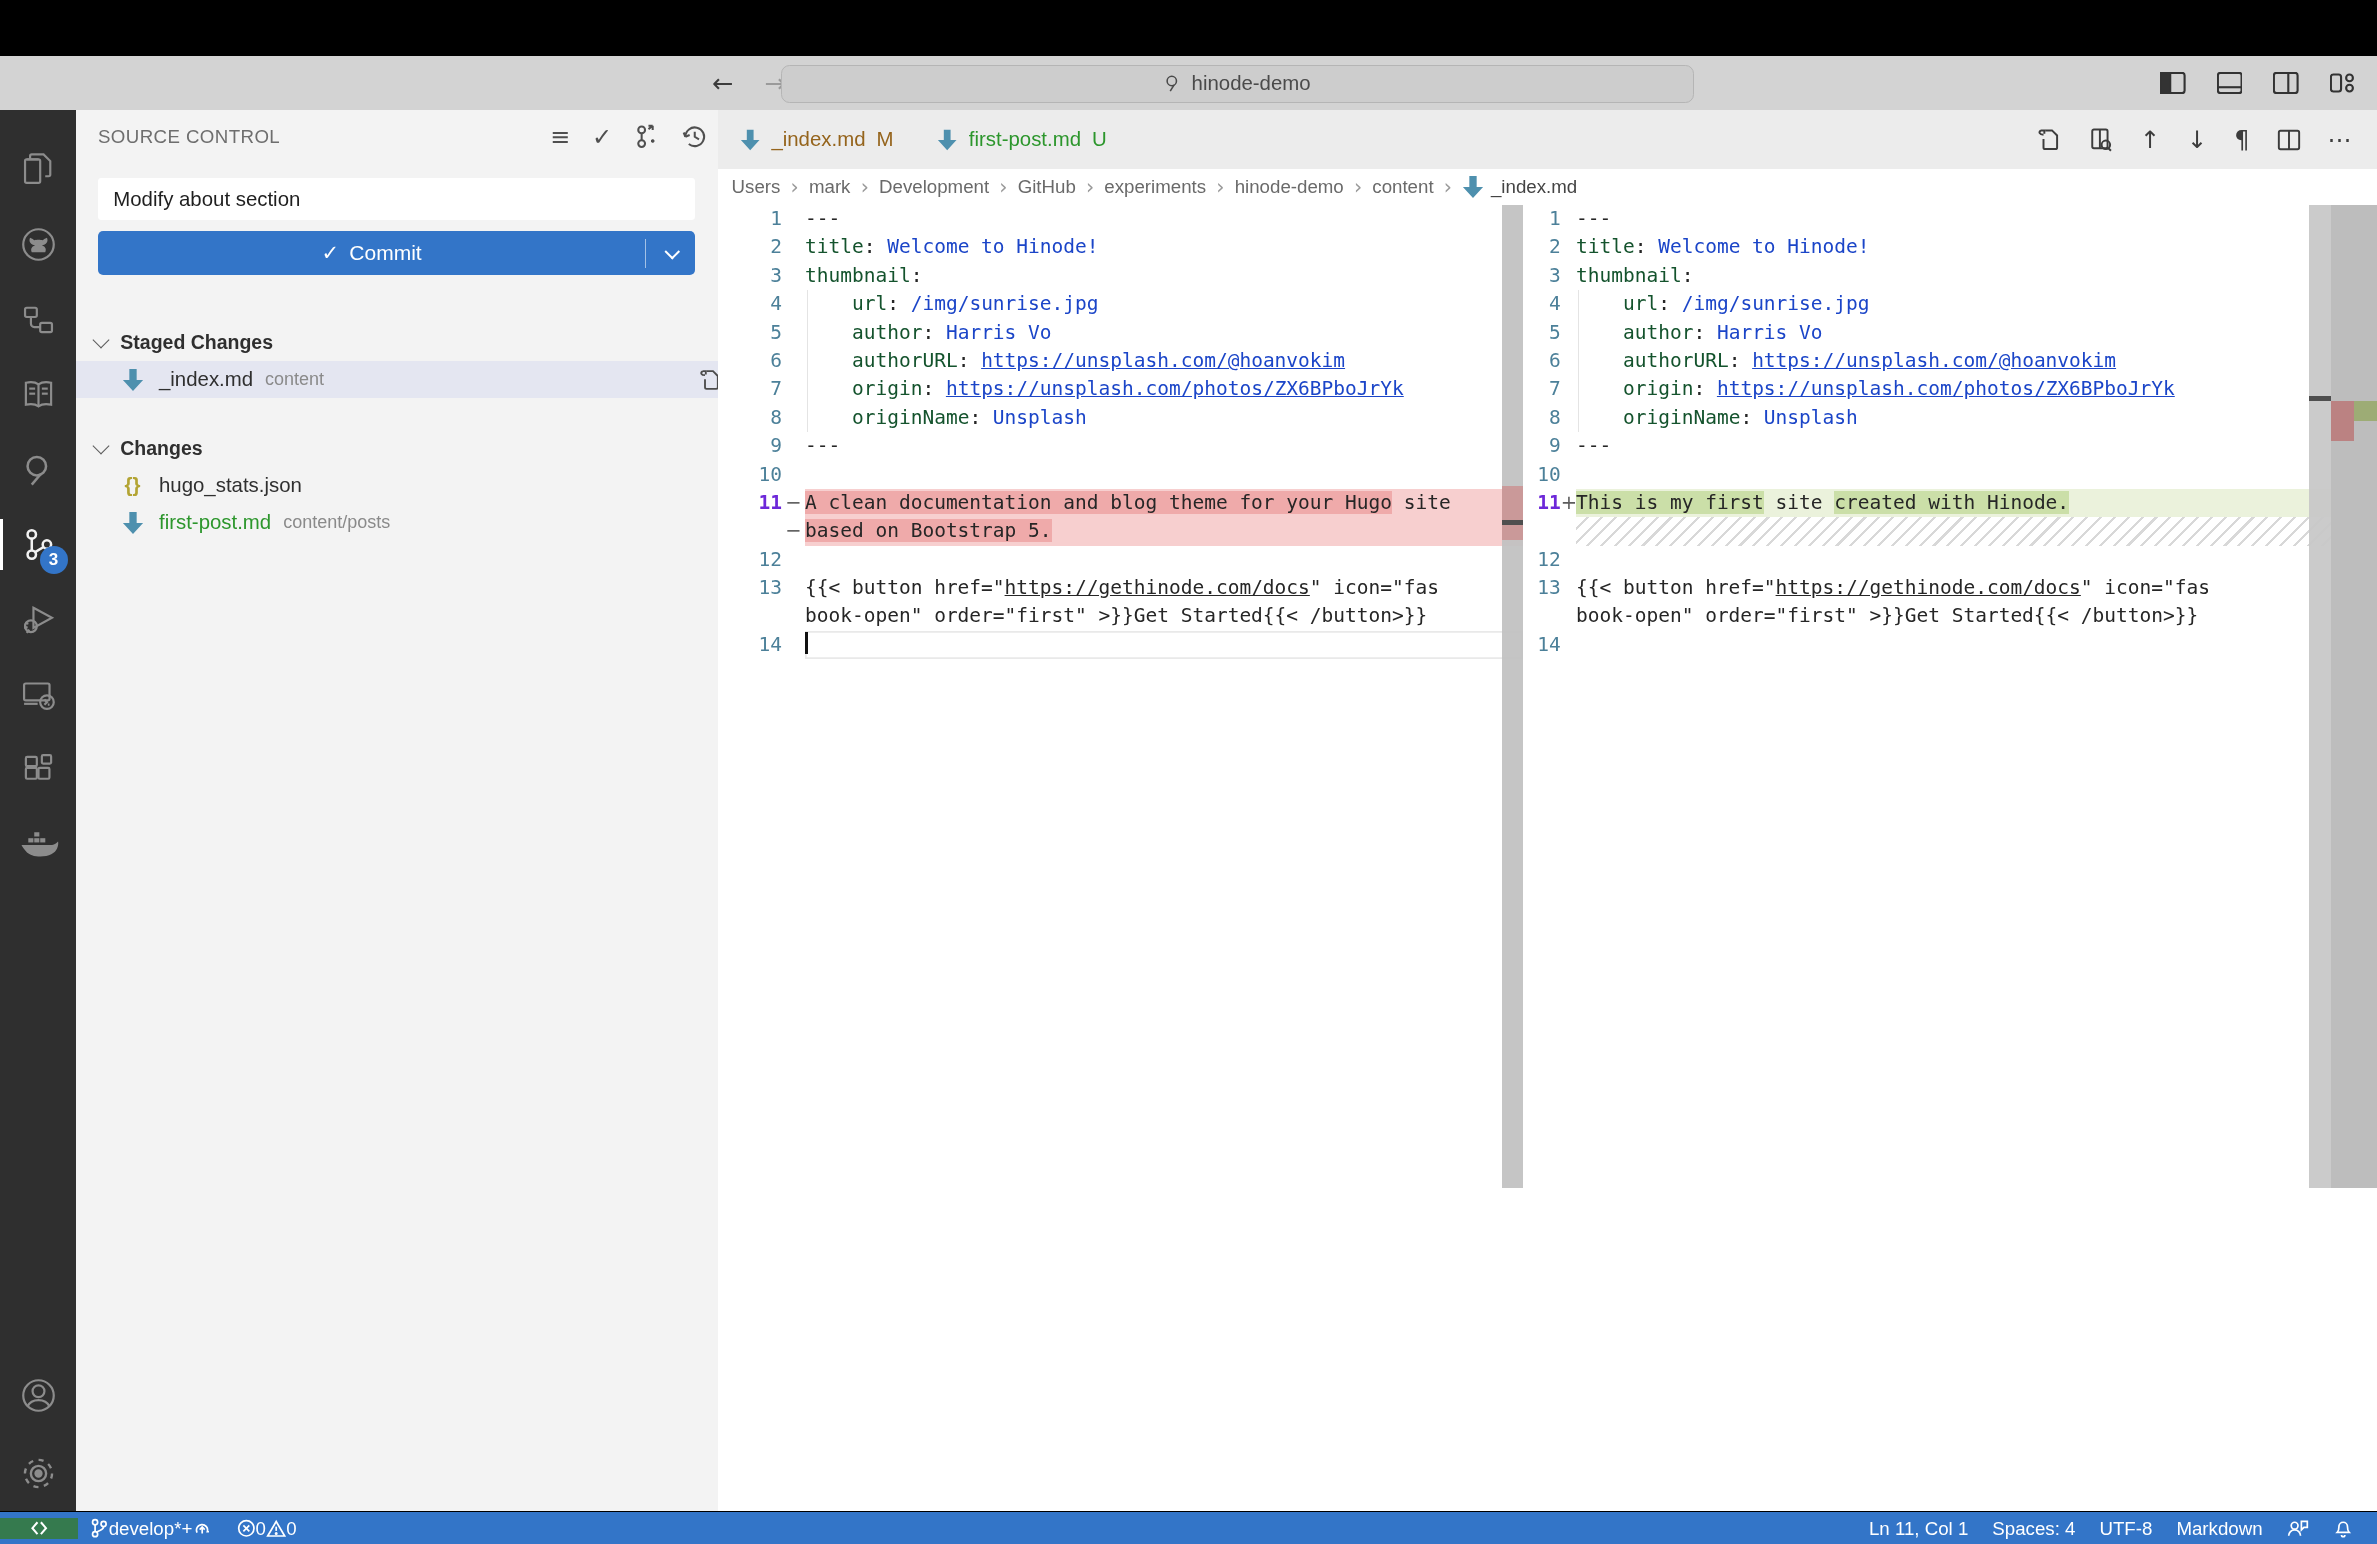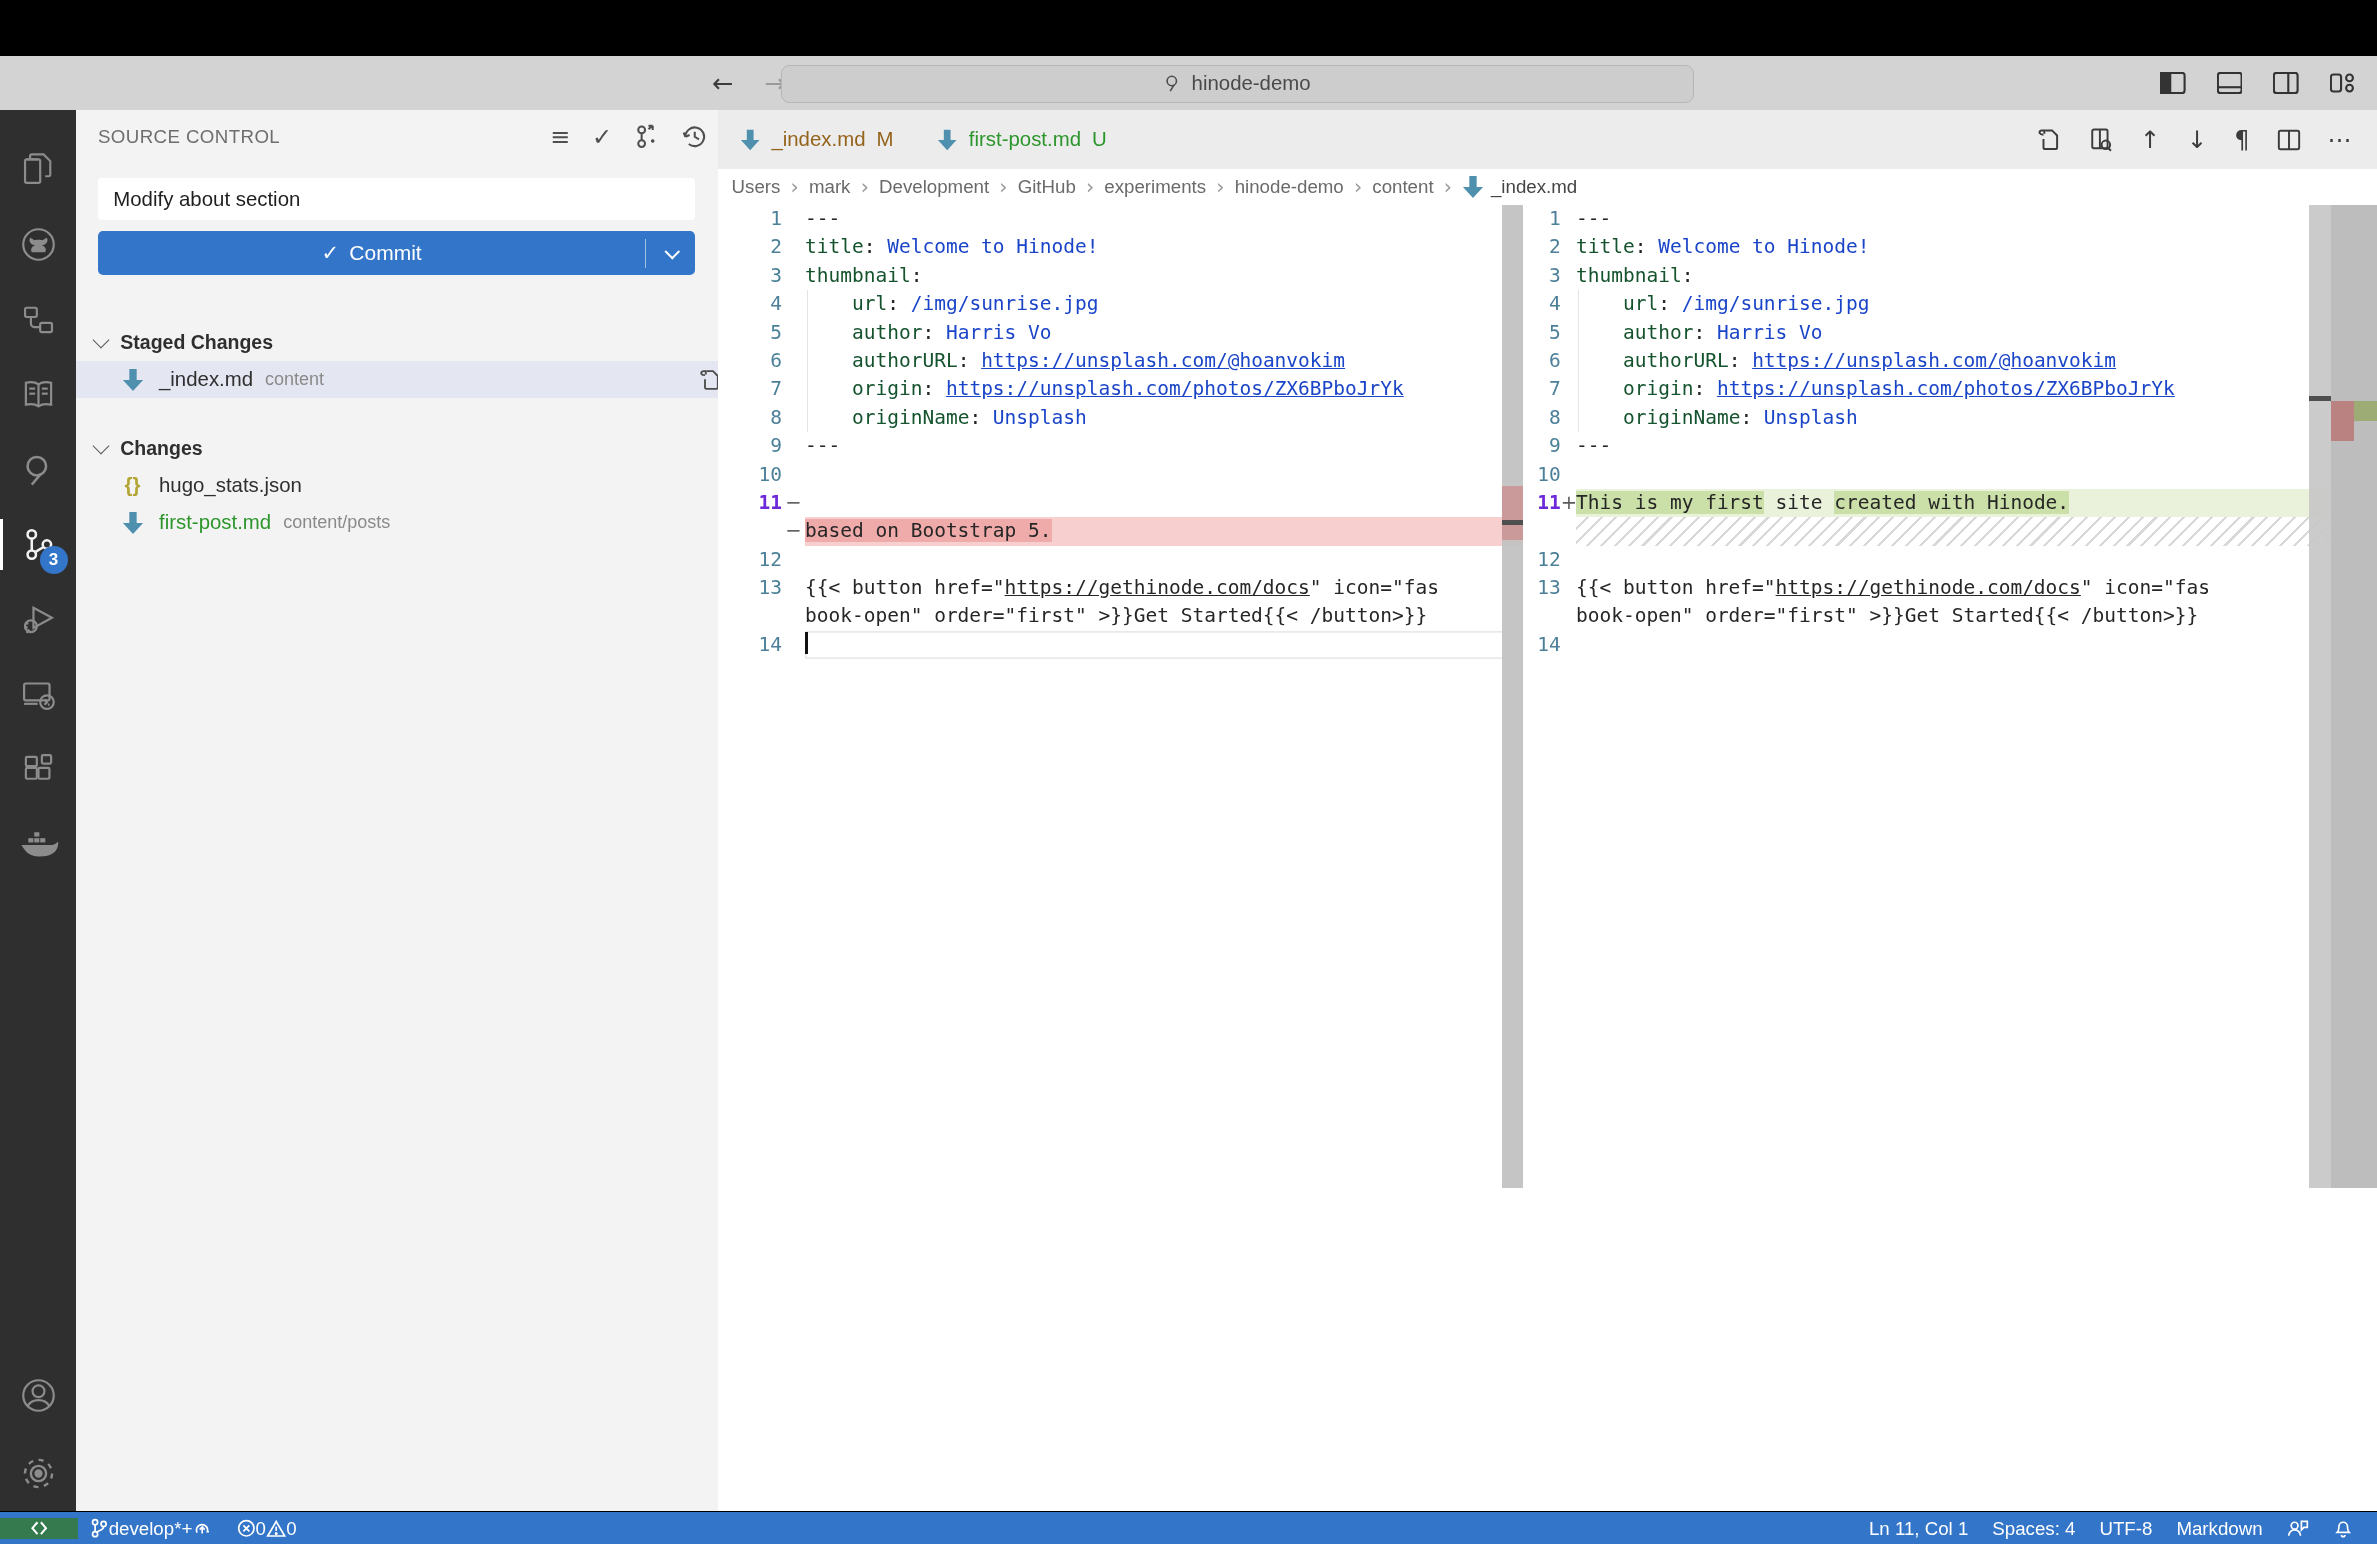--- a/index.html
+++ b/index.html
@@ -476,20 +476,21 @@
                 <span class="num">10</span>
                 <span class="mk glyph"></span>
               </div>
               <div class="code"></div>
             </div>
             <div class="row del chg">
               <div class="gut">
                 <span class="num">11</span>
                 <span class="mk glyph">−</span>
               </div>
+              <div class="code"><span class="tok-p hl-del">A clean documentation and blog theme for your Hugo</span><span class="tok-p"> site</span></div>
             </div>
             <div class="row del">
               <div class="gut">
                 <span class="num"></span>
                 <span class="mk glyph">−</span>
               </div>
               <div class="code"><span class="tok-p hl-del">based on Bootstrap 5.</span></div>
             </div>
             <div class="row">
               <div class="gut">

